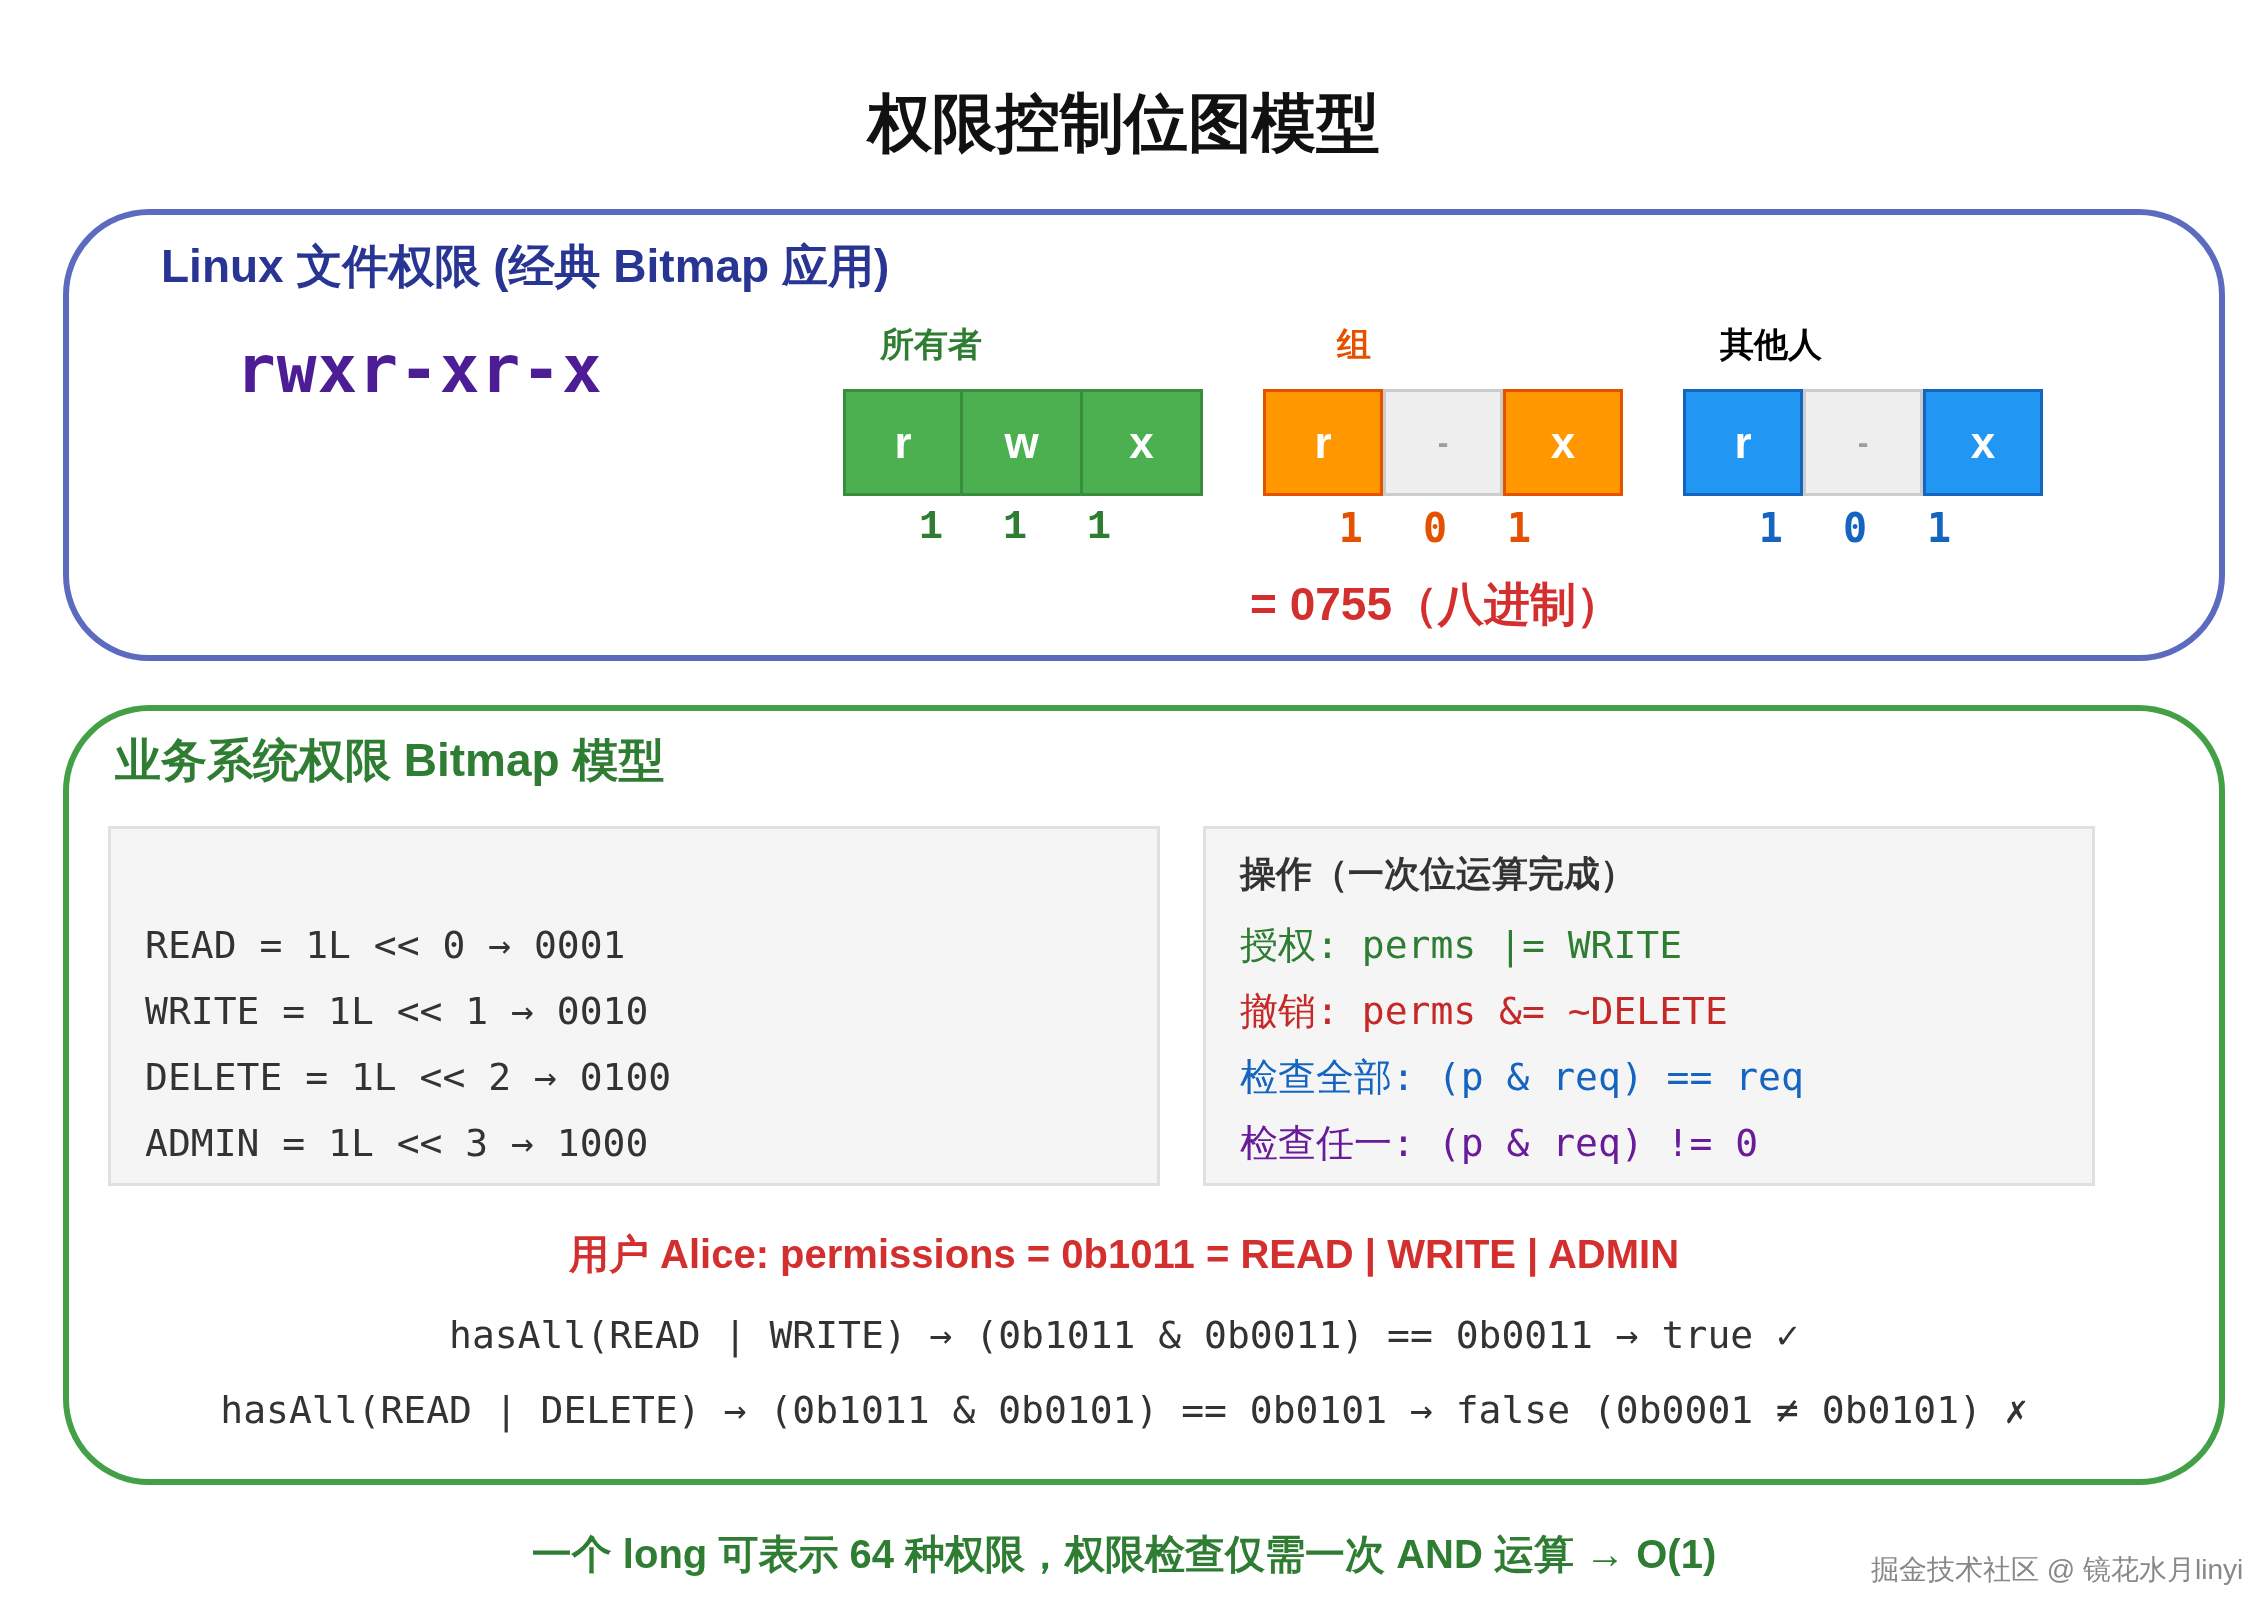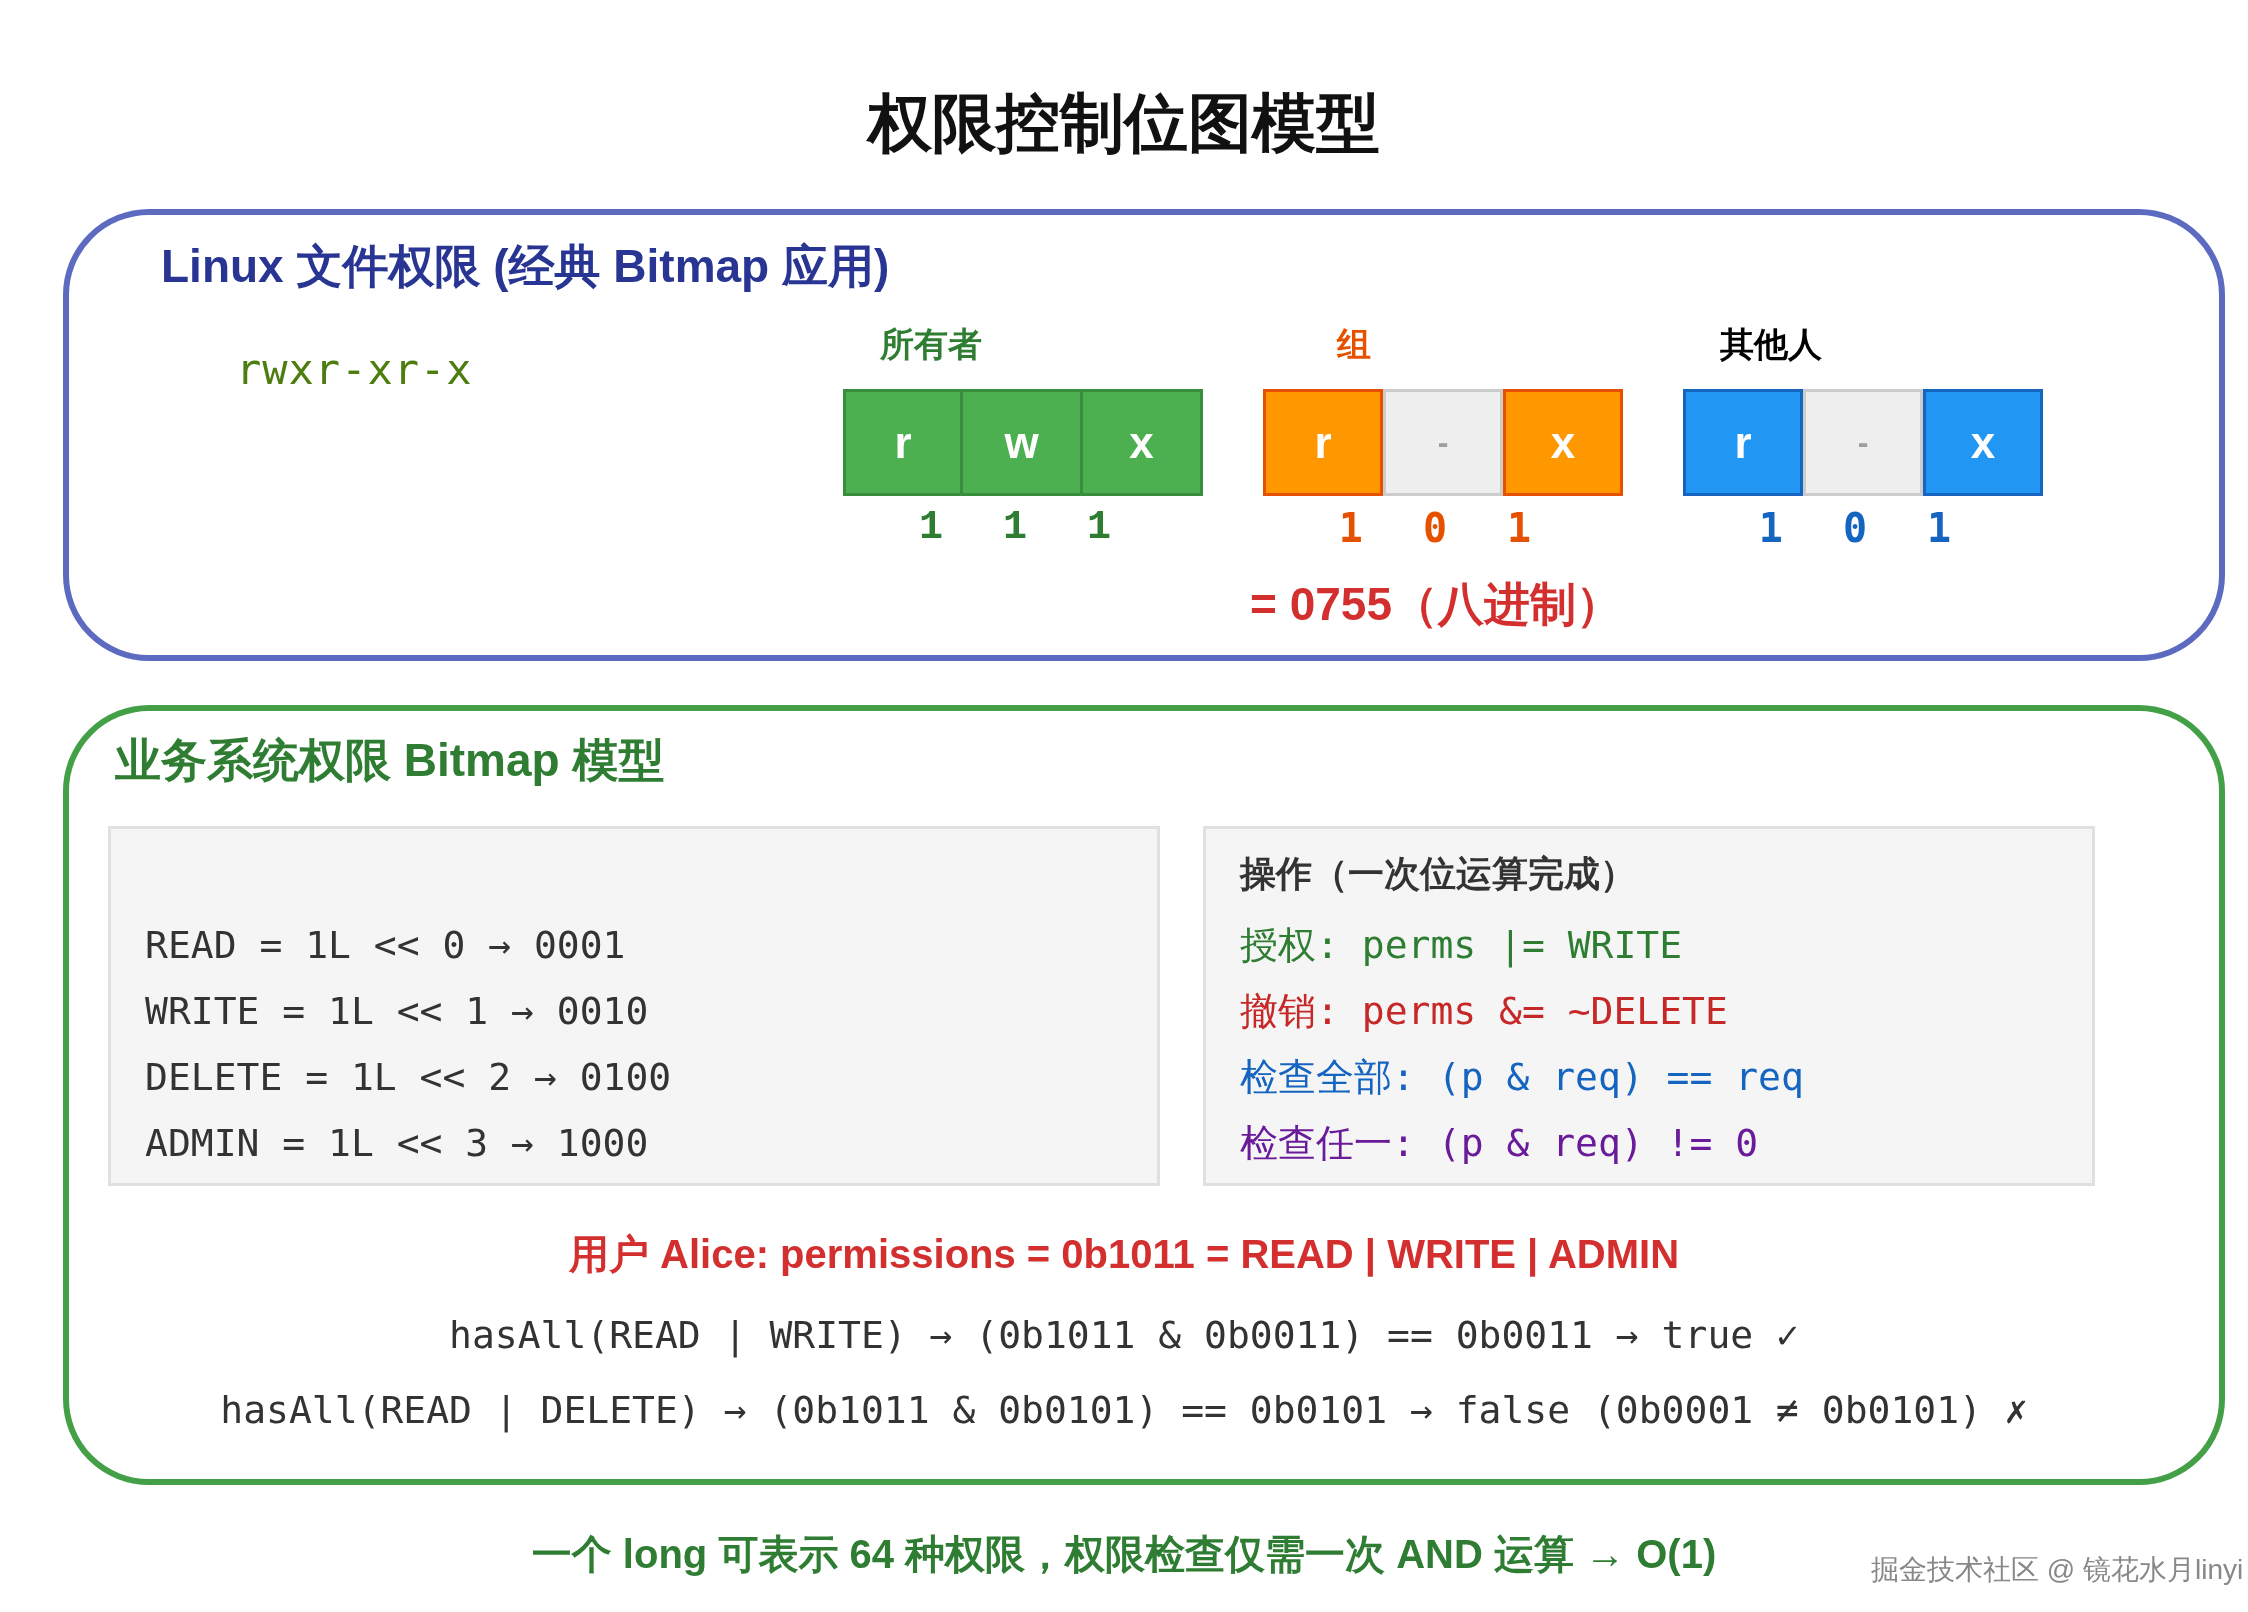--- a/index.html
+++ b/index.html
@@ -4,21 +4,21 @@
 <style>
   html,body{margin:0;padding:0;background:#fff;}
   body{width:2248px;height:1612px;position:relative;overflow:hidden;font-family:"Liberation Sans","DejaVu Sans",sans-serif;}
   .abs{position:absolute;}
   .title{left:0;width:2248px;top:78px;text-align:center;font-size:64px;font-weight:bold;color:#111;line-height:90px;}
   .box{position:absolute;box-sizing:border-box;border-radius:86px;background:#fff;}
   .box-linux{left:63px;top:209px;width:2162px;height:452px;border:6px solid #5c6bc0;}
   .box-biz{left:63px;top:705px;width:2162px;height:780px;border:6px solid #43a047;}
   .sec-title{font-size:46px;font-weight:bold;line-height:60px;white-space:nowrap;}
   .mono{font-family:"DejaVu Sans Mono","Liberation Mono",monospace;}
-  .rwx{left:236px;top:328px;font-size:42px;font-weight:normal;color:#4d7c0f;line-height:84px;letter-spacing:1px;}
+  .rwx{left:236px;top:328px;font-size:66px;font-weight:bold;color:#4c1d95;line-height:84px;letter-spacing:1px;}
   .grp-label{font-size:34px;font-weight:bold;line-height:44px;white-space:nowrap;}
   .bits{position:absolute;top:389px;height:107px;display:flex;}
   .cell{width:120px;height:107px;box-sizing:border-box;display:flex;align-items:center;justify-content:center;font-size:44px;font-weight:bold;color:#fff;}
   .cell.off{background:#eeeeee;border:3px solid #cccccc;color:#9e9e9e;font-size:32px;}
   .bitvals{position:absolute;top:500px;width:362px;text-align:center;font-size:40px;font-weight:bold;line-height:56px;letter-spacing:18px;}
   .octal{left:1250px;top:574px;font-size:46px;font-weight:bold;color:#d32f2f;line-height:60px;white-space:nowrap;}
   .panel{position:absolute;top:826px;height:360px;box-sizing:border-box;background:#f5f5f5;border:3px solid #e0e0e0;}
   .panel-left{left:108px;width:1052px;}
   .panel-right{left:1203px;width:892px;}
   .panel-head{position:absolute;left:34px;top:20px;font-size:36px;font-weight:bold;color:#333;line-height:50px;white-space:nowrap;}

